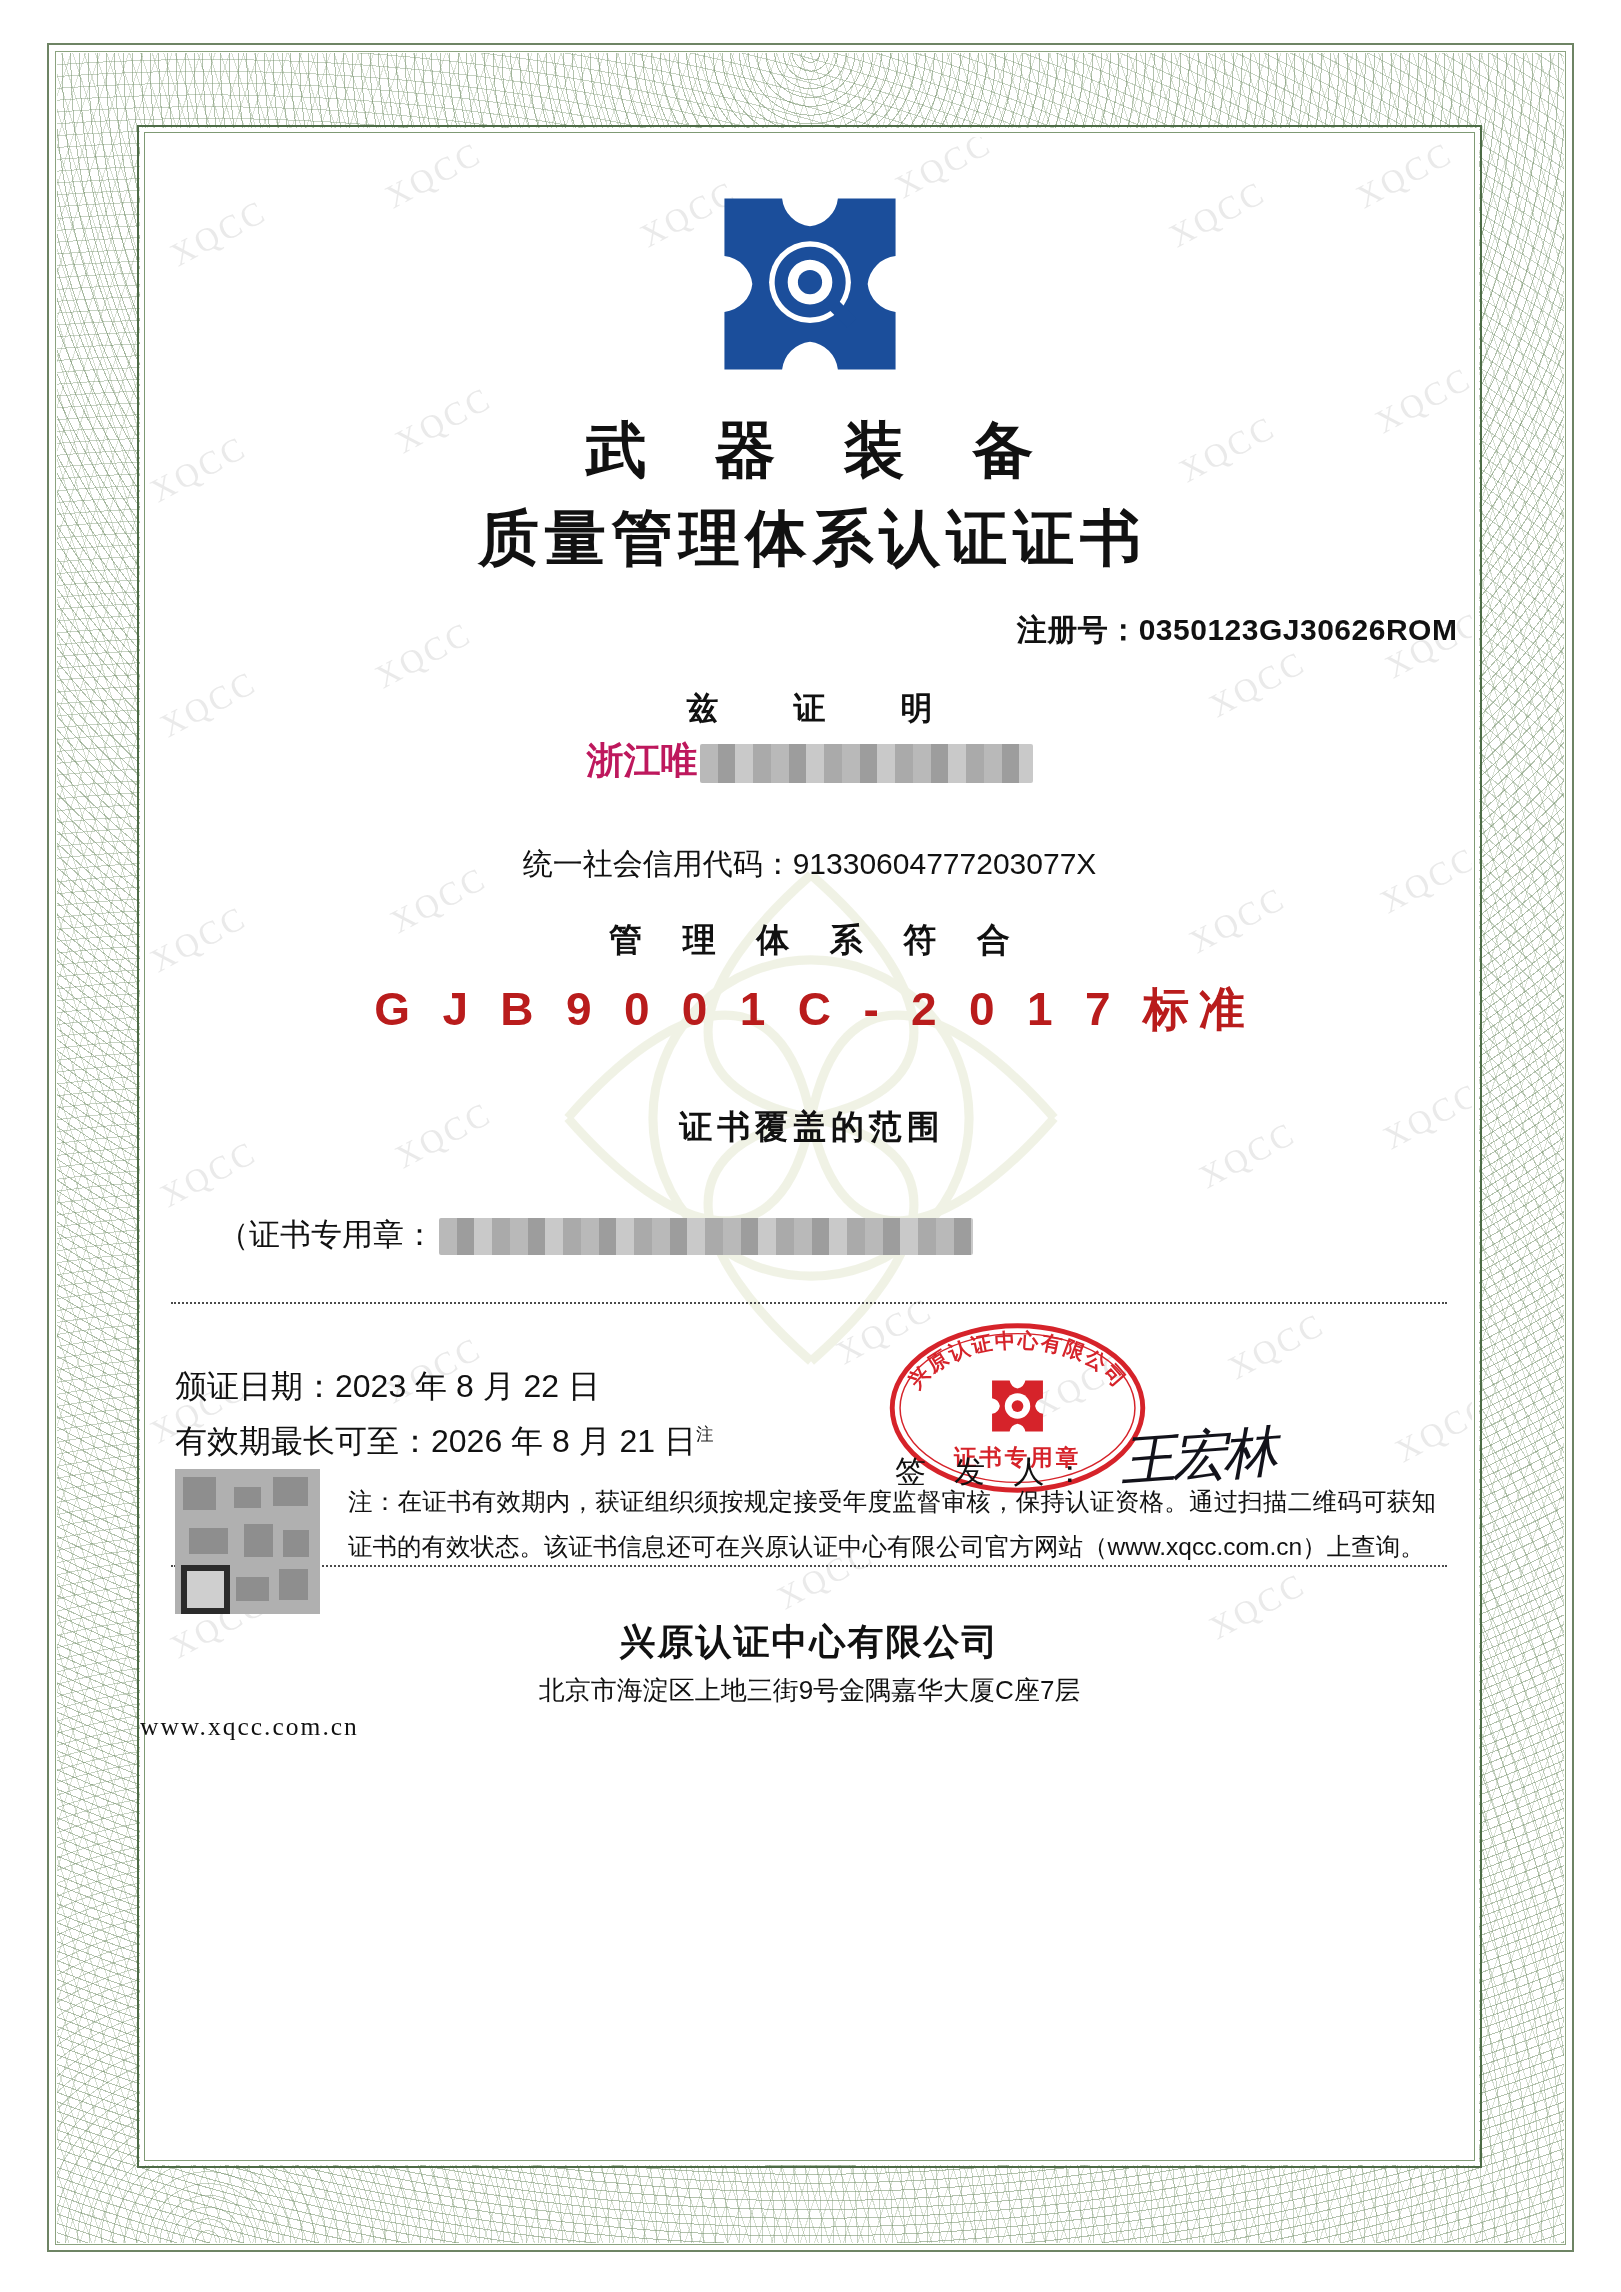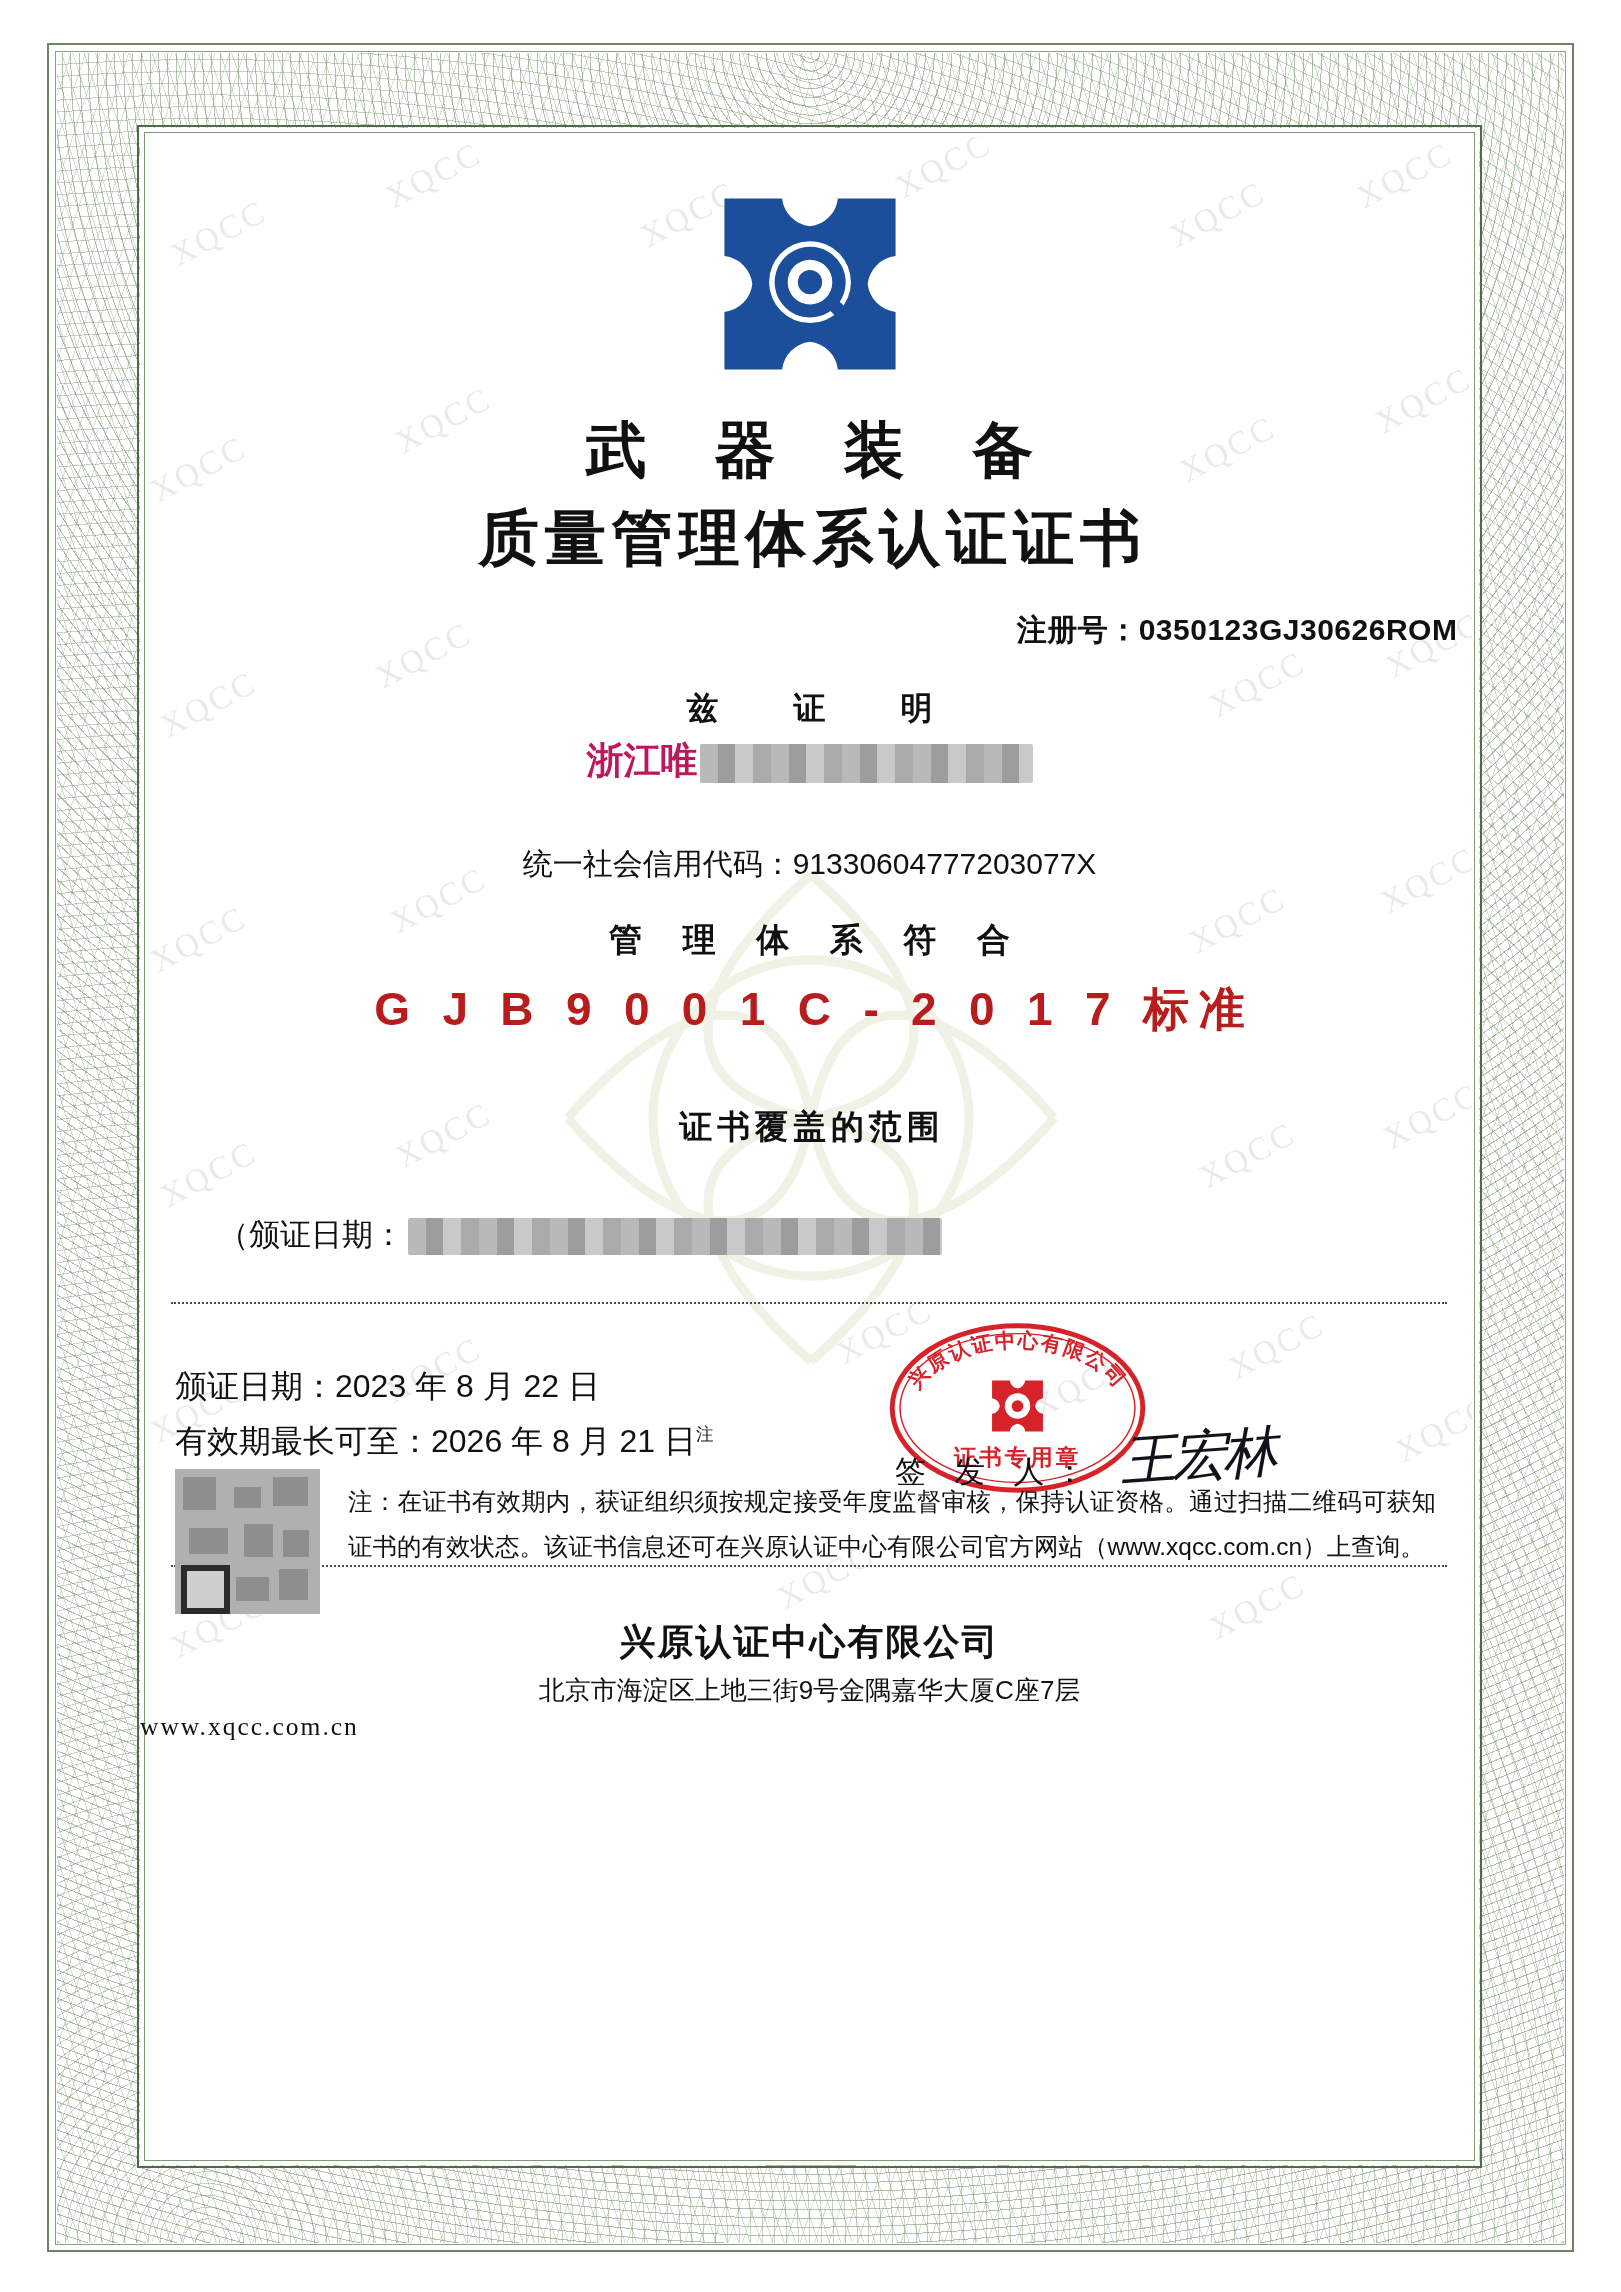--- a/index.html
+++ b/index.html
@@ -455,21 +455,21 @@
     </div>
 
     <div class="credit-line">统一社会信用代码：91330604777203077X</div>
 
     <div class="conform">管 理 体 系 符 合</div>
     <div class="standard">G J B  9 0 0 1 C - 2 0 1 7  标准</div>
 
     <div class="scope-title">证书覆盖的范围</div>
 
     <div class="sites-line">
-      <span>（颁证日期：</span><span class="redact sites"></span>
+      <span>（证书专用章：</span><span class="redact sites"></span>
     </div>
 
     <div class="dotted-rule top"></div>
     <div class="dotted-rule bottom"></div>
 
     <div class="issue-date">颁证日期：2023 年 8 月 22 日</div>
     <div class="valid-date">
       <span>有效期最长可至：2026 年 8 月 21 日</span><span class="sup-note">注</span>
     </div>
 

